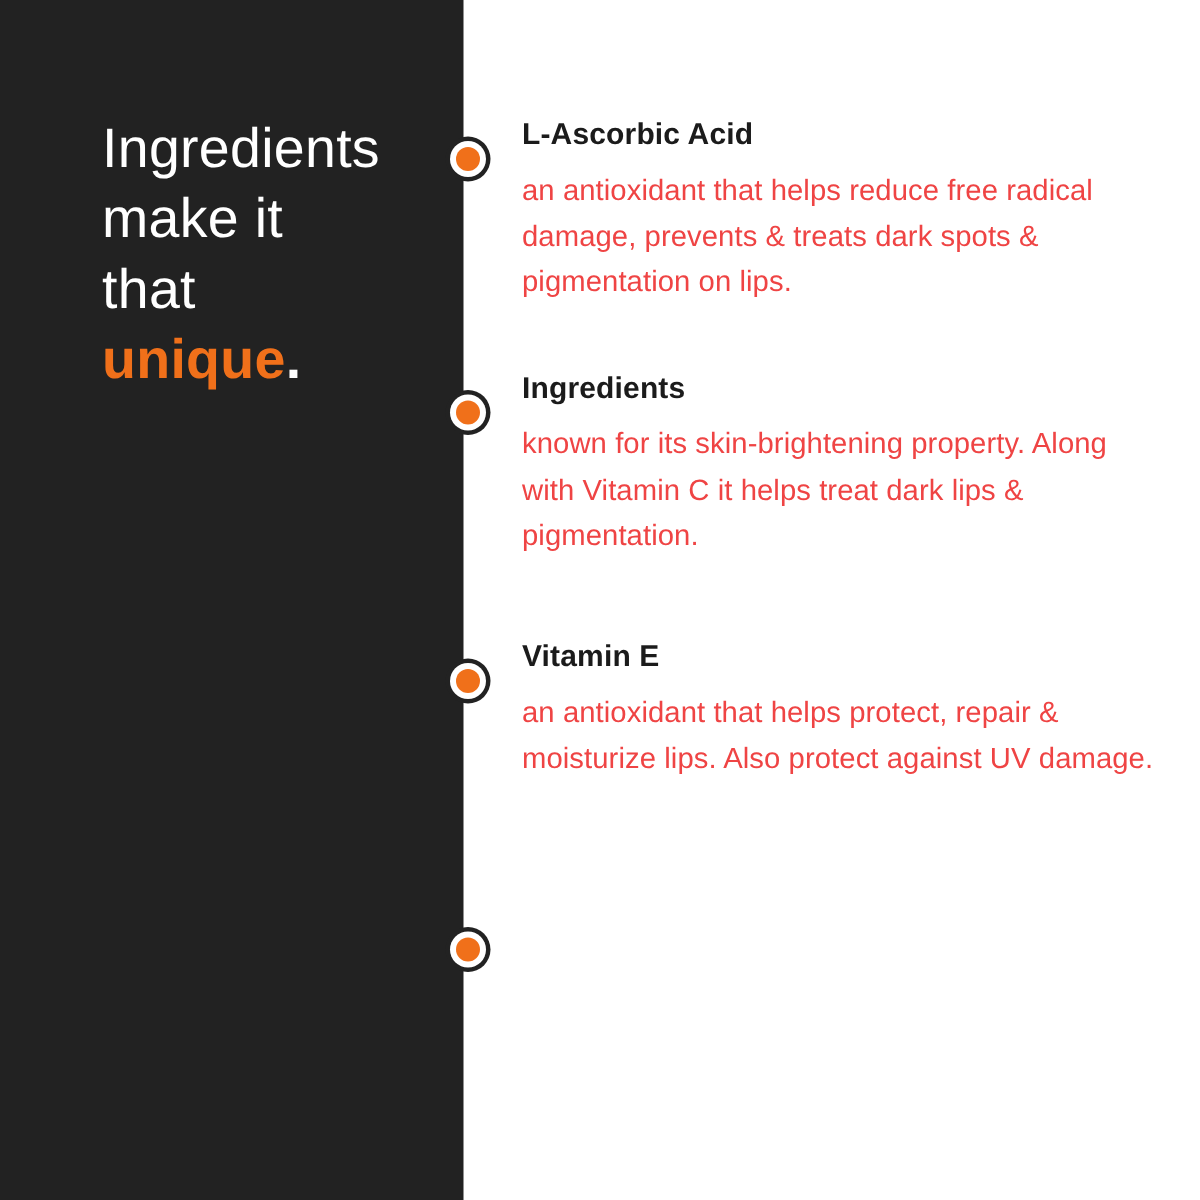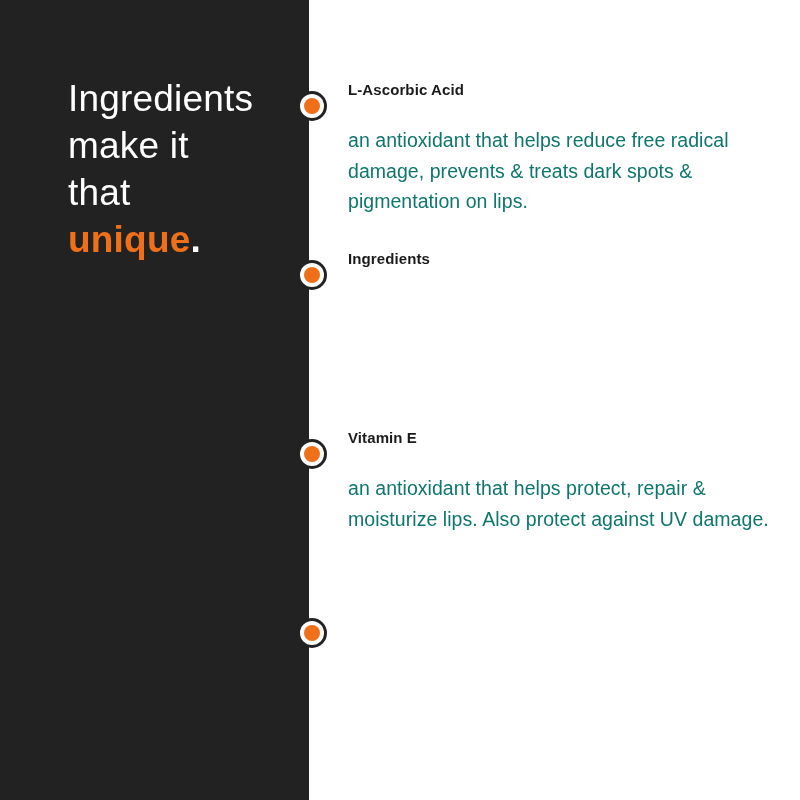--- a/index.html
+++ b/index.html
@@ -104,34 +104,34 @@
 
   .item-body {
     position: absolute;
     left: 348px;
     width: 430px;
   }
 
   .item-title {
     font-family: "Liberation Sans", sans-serif;
     font-weight: 700;
-    font-size: 15px;
+    font-size: 20px;
     line-height: 24px;
     color: #1b1b1b;
     letter-spacing: 0.1px;
     margin: 0;
   }
 
   .item-desc {
     font-family: "Liberation Sans", sans-serif;
     font-weight: 400;
     font-size: 19.5px;
     line-height: 30.5px;
-    color: #0f766e;
-    margin: 23px 0 0 0;
+    color: #ef4444;
+    margin: 10px 0 0 0;
     letter-spacing: 0.05px;
   }
 </style>
 </head>
 <body>
 
 <div class="poster">
 
   <div class="dark-panel">
     <div class="headline">
@@ -149,20 +149,21 @@
       <div class="item-body">
         <p class="item-title">L-Ascorbic Acid</p>
         <p class="item-desc">an antioxidant that helps reduce free radical damage, prevents &amp; treats dark spots &amp; pigmentation on lips.</p>
       </div>
     </div>
 
     <div class="item" style="top:247px;">
       <div class="marker" style="top:13px;"></div>
       <div class="item-body">
         <p class="item-title">Ingredients</p>
+        <p class="item-desc">known for its skin-brightening property. Along with Vitamin C it helps treat dark lips &amp; pigmentation.</p>
       </div>
     </div>
 
     <div class="item" style="top:426px;">
       <div class="marker" style="top:13px;"></div>
       <div class="item-body">
         <p class="item-title">Vitamin E</p>
         <p class="item-desc">an antioxidant that helps protect, repair &amp; moisturize lips. Also protect against UV damage.</p>
       </div>
     </div>

